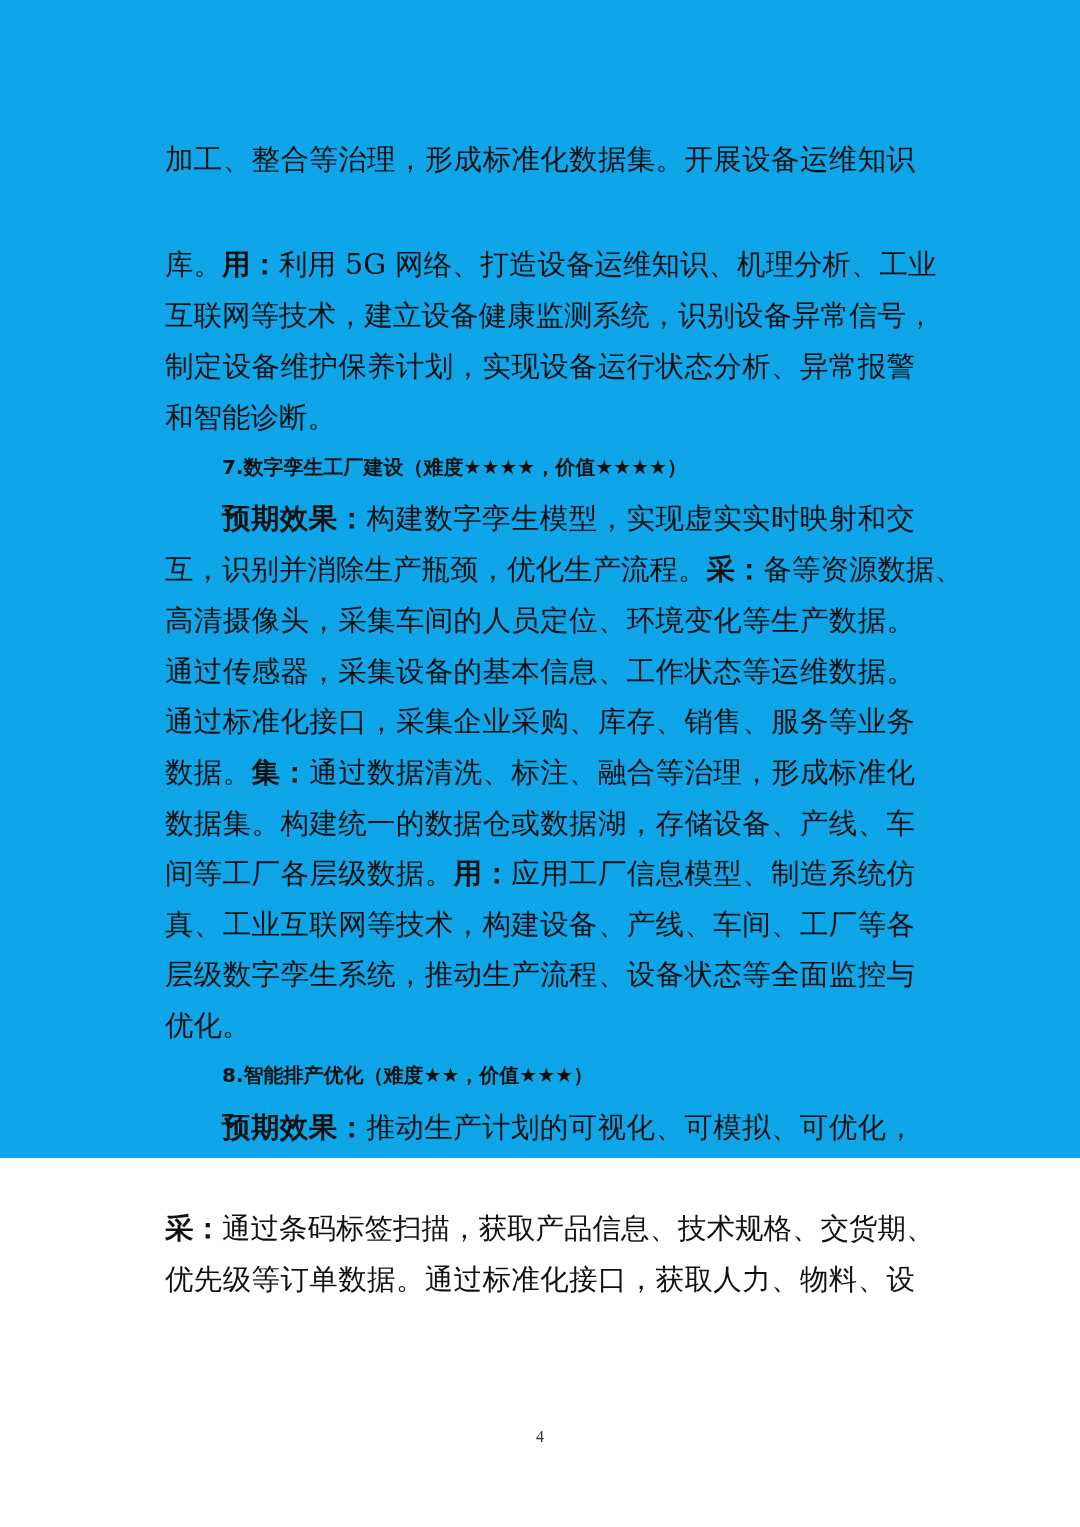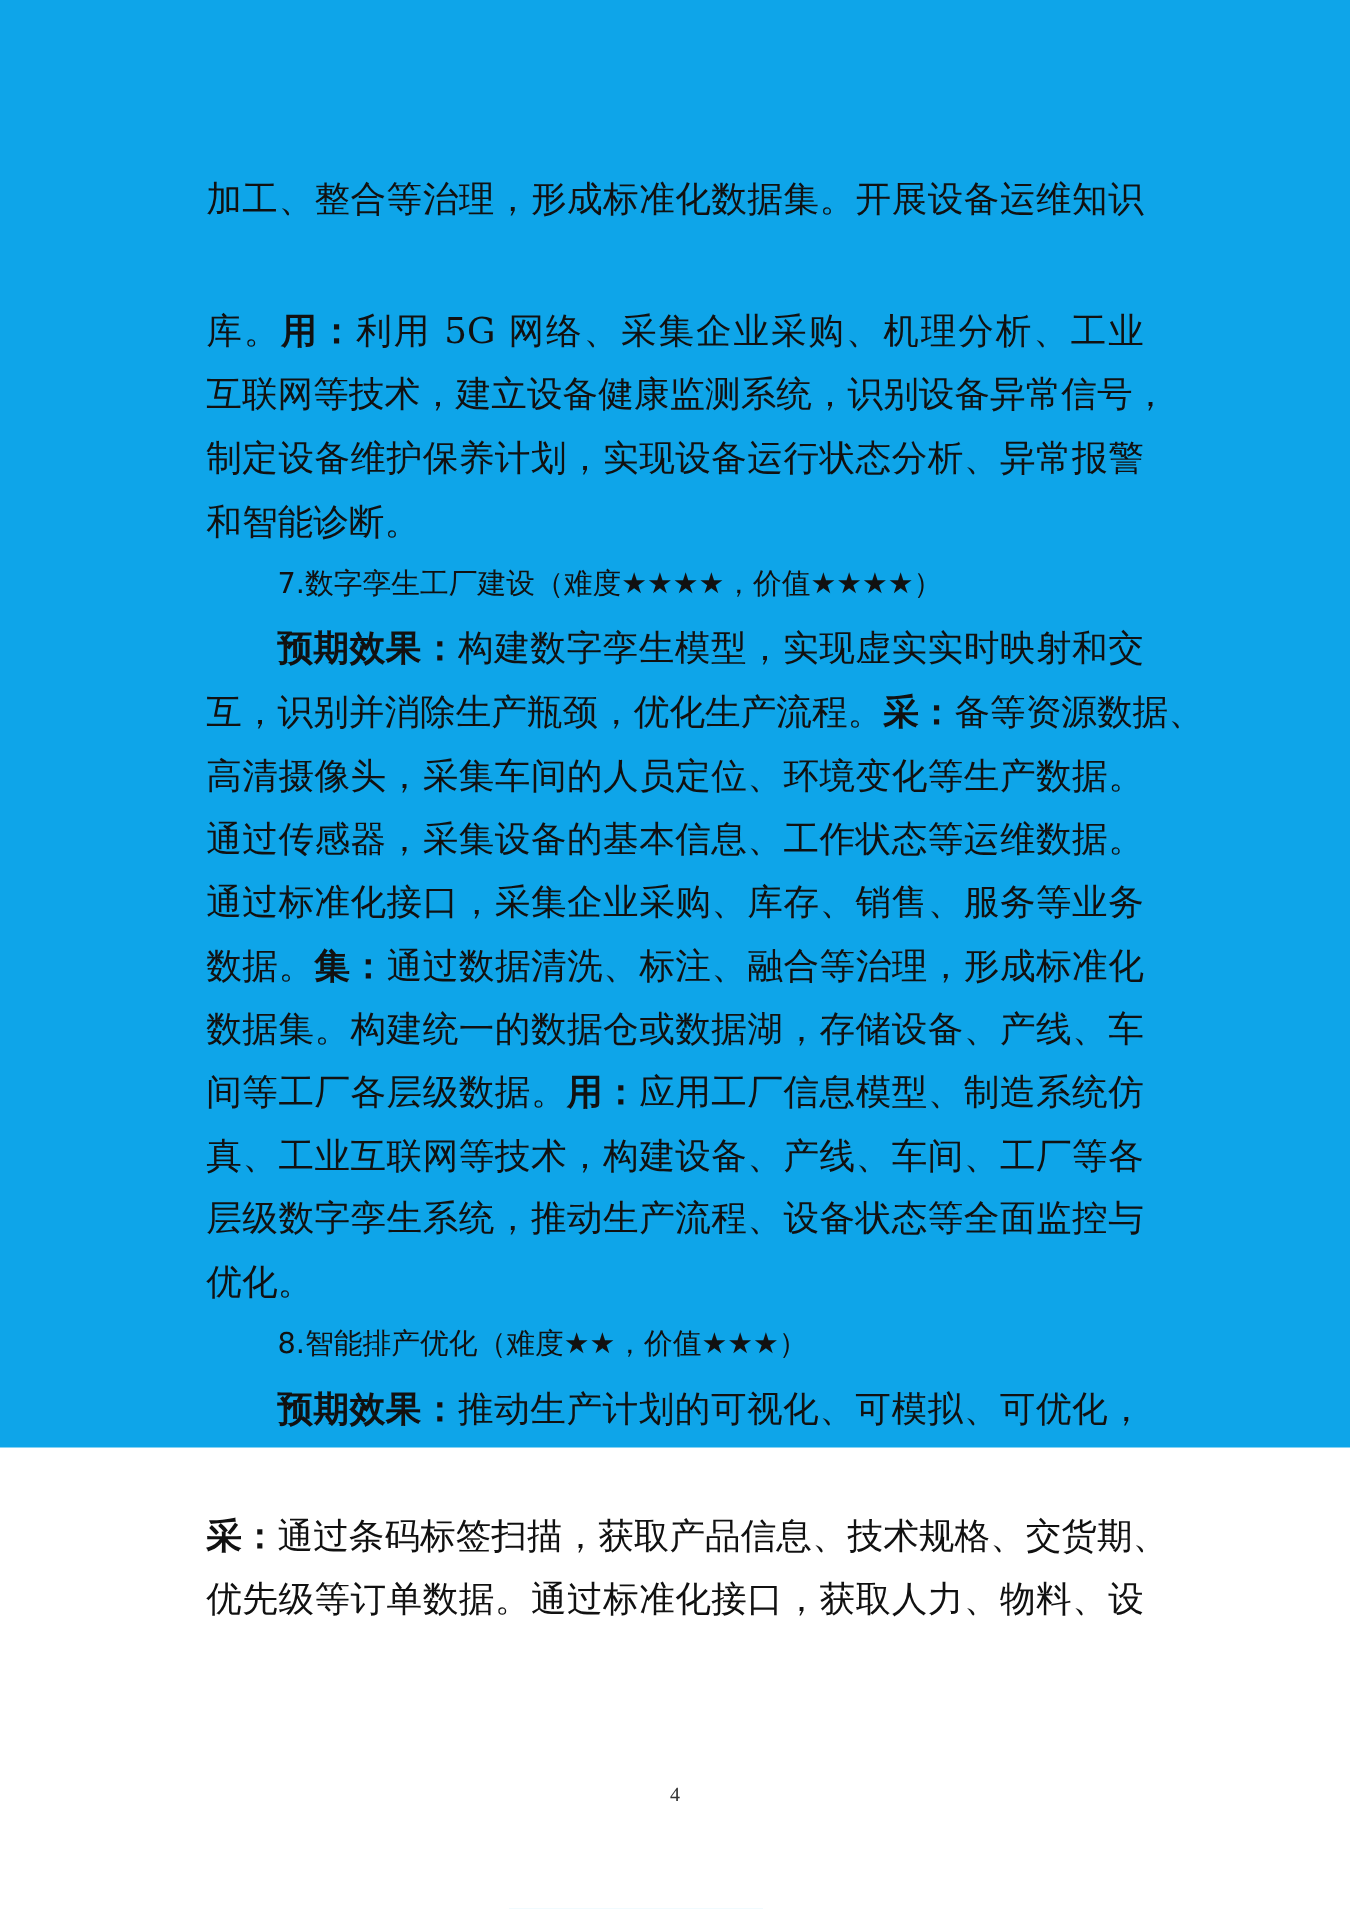--- a/index.html
+++ b/index.html
@@ -8,34 +8,34 @@
   .line {
     position: absolute; left: 165px; width: 750px;
     font-family: "DejaVu Serif", "Liberation Serif", serif;
     font-size: 28.5px; line-height: 50px; height: 50px;
     white-space: nowrap; text-align: justify; text-align-last: justify;
     letter-spacing: 0px;
   }
   .line.last { text-align-last: left; }
   .indent { left: 222px; width: 693px; }
   .b { font-weight: bold; font-family: "DejaVu Sans", "Liberation Sans", sans-serif; }
-  .heading { font-weight: normal; font-family: "DejaVu Sans", "Liberation Sans", sans-serif; text-align-last: left; font-size: 23px; }
+  .heading { font-weight: bold; font-family: "DejaVu Sans", "Liberation Sans", sans-serif; text-align-last: left; font-size: 20px; }
   .pageno {
     position: absolute; top: 1428px; left: 0; width: 1080px; text-align: center;
     font-family: "Liberation Serif", serif; font-size: 16px; color: #333;
   }
 </style>
 </head>
 <body>
 
 <div class="page">
 
   <div class="line" style="top:135px">加工、整合等治理，形成标准化数据集。开展设备运维知识</div>
   <div class="line" style="top:240px">
-    <span>库。</span><span class="b">用：</span><span>利用 5G 网络、采集企业采购、机理分析、工业</span>
+    <span>库。</span><span class="b">用：</span><span>利用 5G 网络、打造设备运维知识、机理分析、工业</span>
   </div>
   <div class="line" style="top:291px">互联网等技术，建立设备健康监测系统，识别设备异常信号，</div>
   <div class="line" style="top:342px">制定设备维护保养计划，实现设备运行状态分析、异常报警</div>
   <div class="line last" style="top:393px">和智能诊断。</div>
 
   <div class="line heading indent" style="top:442px">7.数字孪生工厂建设（难度★★★★，价值★★★★）</div>
   <div class="line indent" style="top:494px">
     <span class="b">预期效果：</span><span>构建数字孪生模型，实现虚实实时映射和交</span>
   </div>
   <div class="line" style="top:545px">

